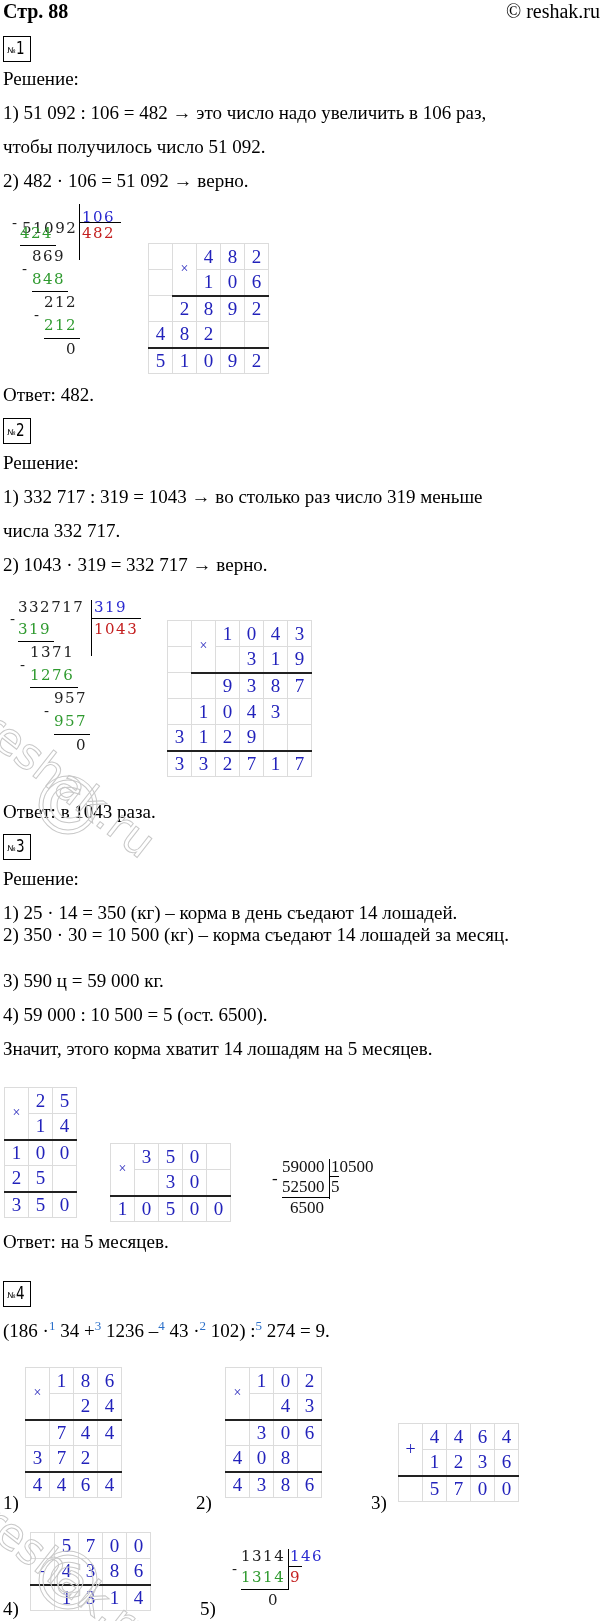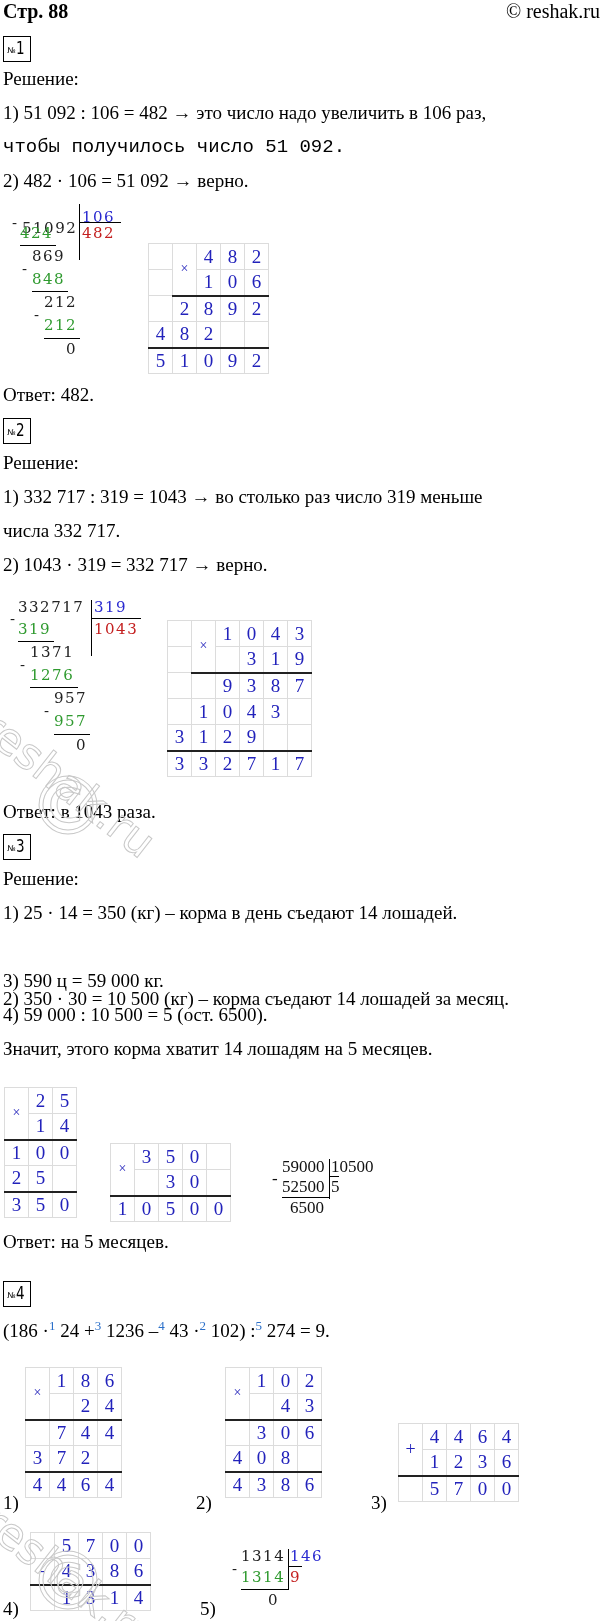--- a/index.html
+++ b/index.html
@@ -42,21 +42,21 @@
 
 <div class="abs hdr-left">Стр. 88</div>
 <div class="abs hdr-right">© reshak.ru</div>
 
 <div class="numbox" style="top:36px;">
   <span class="no">№</span>
   <span class="n">1</span>
 </div>
 <div class="line" style="top:68px;">Решение:</div>
 <div class="line" style="top:102px;text-align:center;">1) 51 092 : 106 = 482 → это число надо увеличить в 106 раз,</div>
-<div class="line" style="top:136px;font-family:Liberation Mono, monospace;">чтобы получилось число 51 092.</div>
+<div class="line" style="top:136px;">чтобы получилось число 51 092.</div>
 <div class="line" style="top:170px;">2) 482 · 106 = 51 092 → верно.</div>
 
 <div class="ld" style="left:0; top:200px; width:140px; height:170px;">
   <span class="blk" style="left:22px; top:2px;margin-top:17px;">51092</span>
   <span class="vl" style="left:79px; top:4px; height:56px;"></span>
   <span class="blu" style="left:82px; top:8px;">106</span>
   <span class="hl" style="left:79px; top:22px; width:42px;"></span>
   <span class="red" style="left:82px; top:24px;">482</span>
   <span class="blk" style="left:12px; top:14px;">-</span>
   <span class="grn" style="left:20px; top:24px;">424</span>
@@ -195,21 +195,21 @@
   </table>
 
 <div class="line" style="top:801px;">Ответ: в 1043 раза.</div>
 
 <div class="numbox" style="top:834px;">
   <span class="no">№</span>
   <span class="n">3</span>
 </div>
 <div class="line" style="top:868px;">Решение:</div>
 <div class="line" style="top:902px;">1) 25 · 14 = 350 (кг) – корма в день съедают 14 лошадей.</div>
-<div class="line" style="top:988px;">2) 350 · 30 = 10 500 (кг) – корма съедают 14 лошадей за месяц.</div>
+<div class="line" style="top:924px;">2) 350 · 30 = 10 500 (кг) – корма съедают 14 лошадей за месяц.</div>
 <div class="line" style="top:970px;">3) 590 ц = 59 000 кг.</div>
 <div class="line" style="top:1004px;">4) 59 000 : 10 500 = 5 (ост. 6500).</div>
 <div class="line" style="top:1038px;">Значит, этого корма хватит 14 лошадям на 5 месяцев.</div>
 
 <table class="g" style="left:4px; top:1087px;">
   <tbody>
       <tr>
         <td class="x" rowspan="2">×</td>
         <td>2</td>
         <td>5</td>
@@ -273,21 +273,21 @@
   <span style="left:20px; top:41px;">6500</span>
 </div>
 
 <div class="line" style="top:1231px;">Ответ: на 5 месяцев.</div>
 
 <div class="numbox" style="top:1281px;">
   <span class="no">№</span>
   <span class="n">4</span>
 </div>
 <div class="line" style="top:1318px;">
-  <span>(186 ·</span><span class="sup">1</span><span> 24 +</span><span class="sup">3</span><span> 1236 –</span><span class="sup">4</span><span> 43 ·</span><span class="sup">2</span><span> 102) :</span><span class="sup">5</span><span> 274 = 9.</span>
+  <span>(186 ·</span><span class="sup">1</span><span> 34 +</span><span class="sup">3</span><span> 1236 –</span><span class="sup">4</span><span> 43 ·</span><span class="sup">2</span><span> 102) :</span><span class="sup">5</span><span> 274 = 9.</span>
 </div>
 
 <table class="g" style="left:25px; top:1367px;">
   <tbody>
       <tr>
         <td class="x" rowspan="2">×</td>
         <td>1</td>
         <td>8</td>
         <td>6</td>
       </tr>

